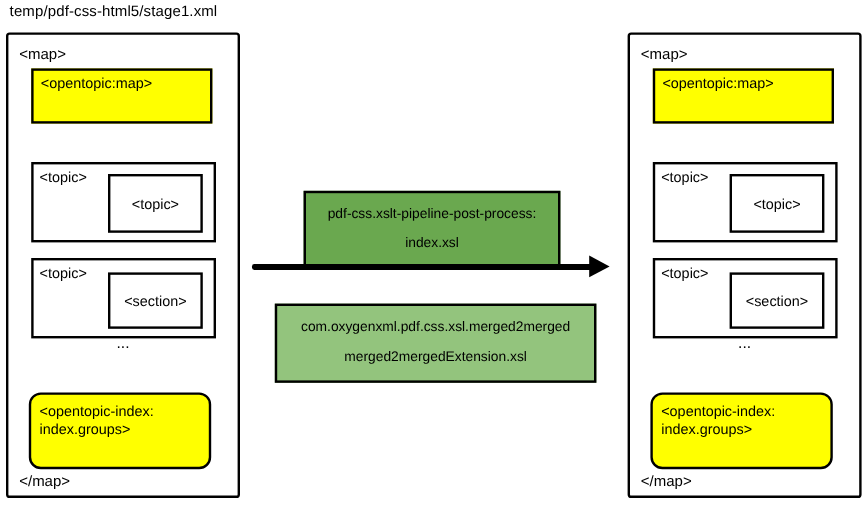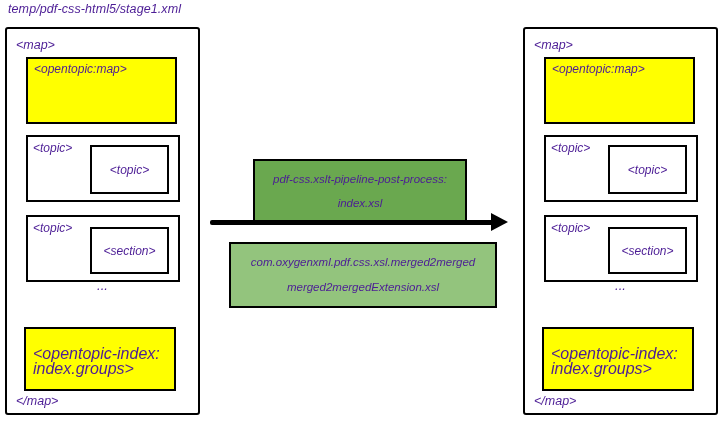--- a/index.html
+++ b/index.html
@@ -1,43 +1,43 @@
 <!DOCTYPE html>
 <html><head>
 <meta charset="utf-8">
 <style>
   * { margin:0; padding:0; box-sizing:border-box; }
   html,body { background:#ffffff; }
   .canvas {
     position:relative; width:723px; height:422px; background:#ffffff;
-    font-family:"Liberation Sans", sans-serif; color:#4c1d95; overflow:hidden;font-style:italic;
+    font-family:"Liberation Sans", sans-serif; color:#000000; overflow:hidden;
   }
   .file-title { position:absolute; top:2px; font-size:12.5px; letter-spacing:.1px; white-space:nowrap; }
   .file-title.left  { left:8px; }
   .file-title.right { right:2px; }
 
   .panel {
     position:absolute; top:27px; width:195px; height:388px;
     border:2px solid #000; border-radius:3px; background:#fff;
   }
   .panel.left  { left:5px; }
   .panel.right { left:523px; }
 
   .tag { position:absolute; left:9px; font-size:12.5px; white-space:nowrap; }
   .tag.open  { top:9px;text-align:right; }
   .tag.close { bottom:5px; }
 
   .ybox { position:absolute; border:2px solid #000; }
   .ybox.map-hl {
-    left:19px; top:28px; width:151px; height:67px;
+    left:19px; top:28px; width:151px; height:46px;
     font-size:12px; padding:3px 6px;
   }
   .ybox.idx-hl {
     left:17px; top:298px; width:152px; height:64px;
-    font-size:16px; padding:17px 7px; line-height:15px;
+    font-size:12px; padding:7px 7px; line-height:15px;border-radius:10px;
   }
 
   .tbox {
     position:absolute; left:19px; width:154px; height:67px;
     border:2px solid #000; background:#fff;
   }
   .tbox.first  { top:106px; }
   .tbox.second { top:186px; }
   .tlabel { position:absolute; left:5px; top:4px; font-size:12px; white-space:nowrap; }
   .nested {
@@ -48,21 +48,21 @@
   .tbox.second .nested { top:10px; height:47px; }
 
   .ellipsis { position:absolute; top:249px; width:100%; text-align:center; font-size:13px; }
 
   .step {
     position:absolute; border:2px solid #000;
     display:flex; flex-direction:column; align-items:center; justify-content:space-evenly;
     font-size:11.5px; text-align:center; line-height:13px;margin-top:16px;
   }
   .step.one { left:253px; top:143px; width:214px; height:65px; }
-  .step.two { left:229px; top:226px; width:268px; height:66px;align-items:center; }
+  .step.two { left:229px; top:237px; width:268px; height:66px;align-items:center; }
 
   .arrow { position:absolute; left:210px; top:213px; width:298px; height:18px; }
   .arrow-line { position:absolute; left:0; top:7px; width:285px; height:5px; background:#000; border-radius:2px; }
   .arrow-head {
     position:absolute; left:281px; top:0; width:0; height:0;
     border-left:17px solid #000; border-top:9px solid transparent; border-bottom:9px solid transparent;
   }
 </style>
 </head>
 <body>

